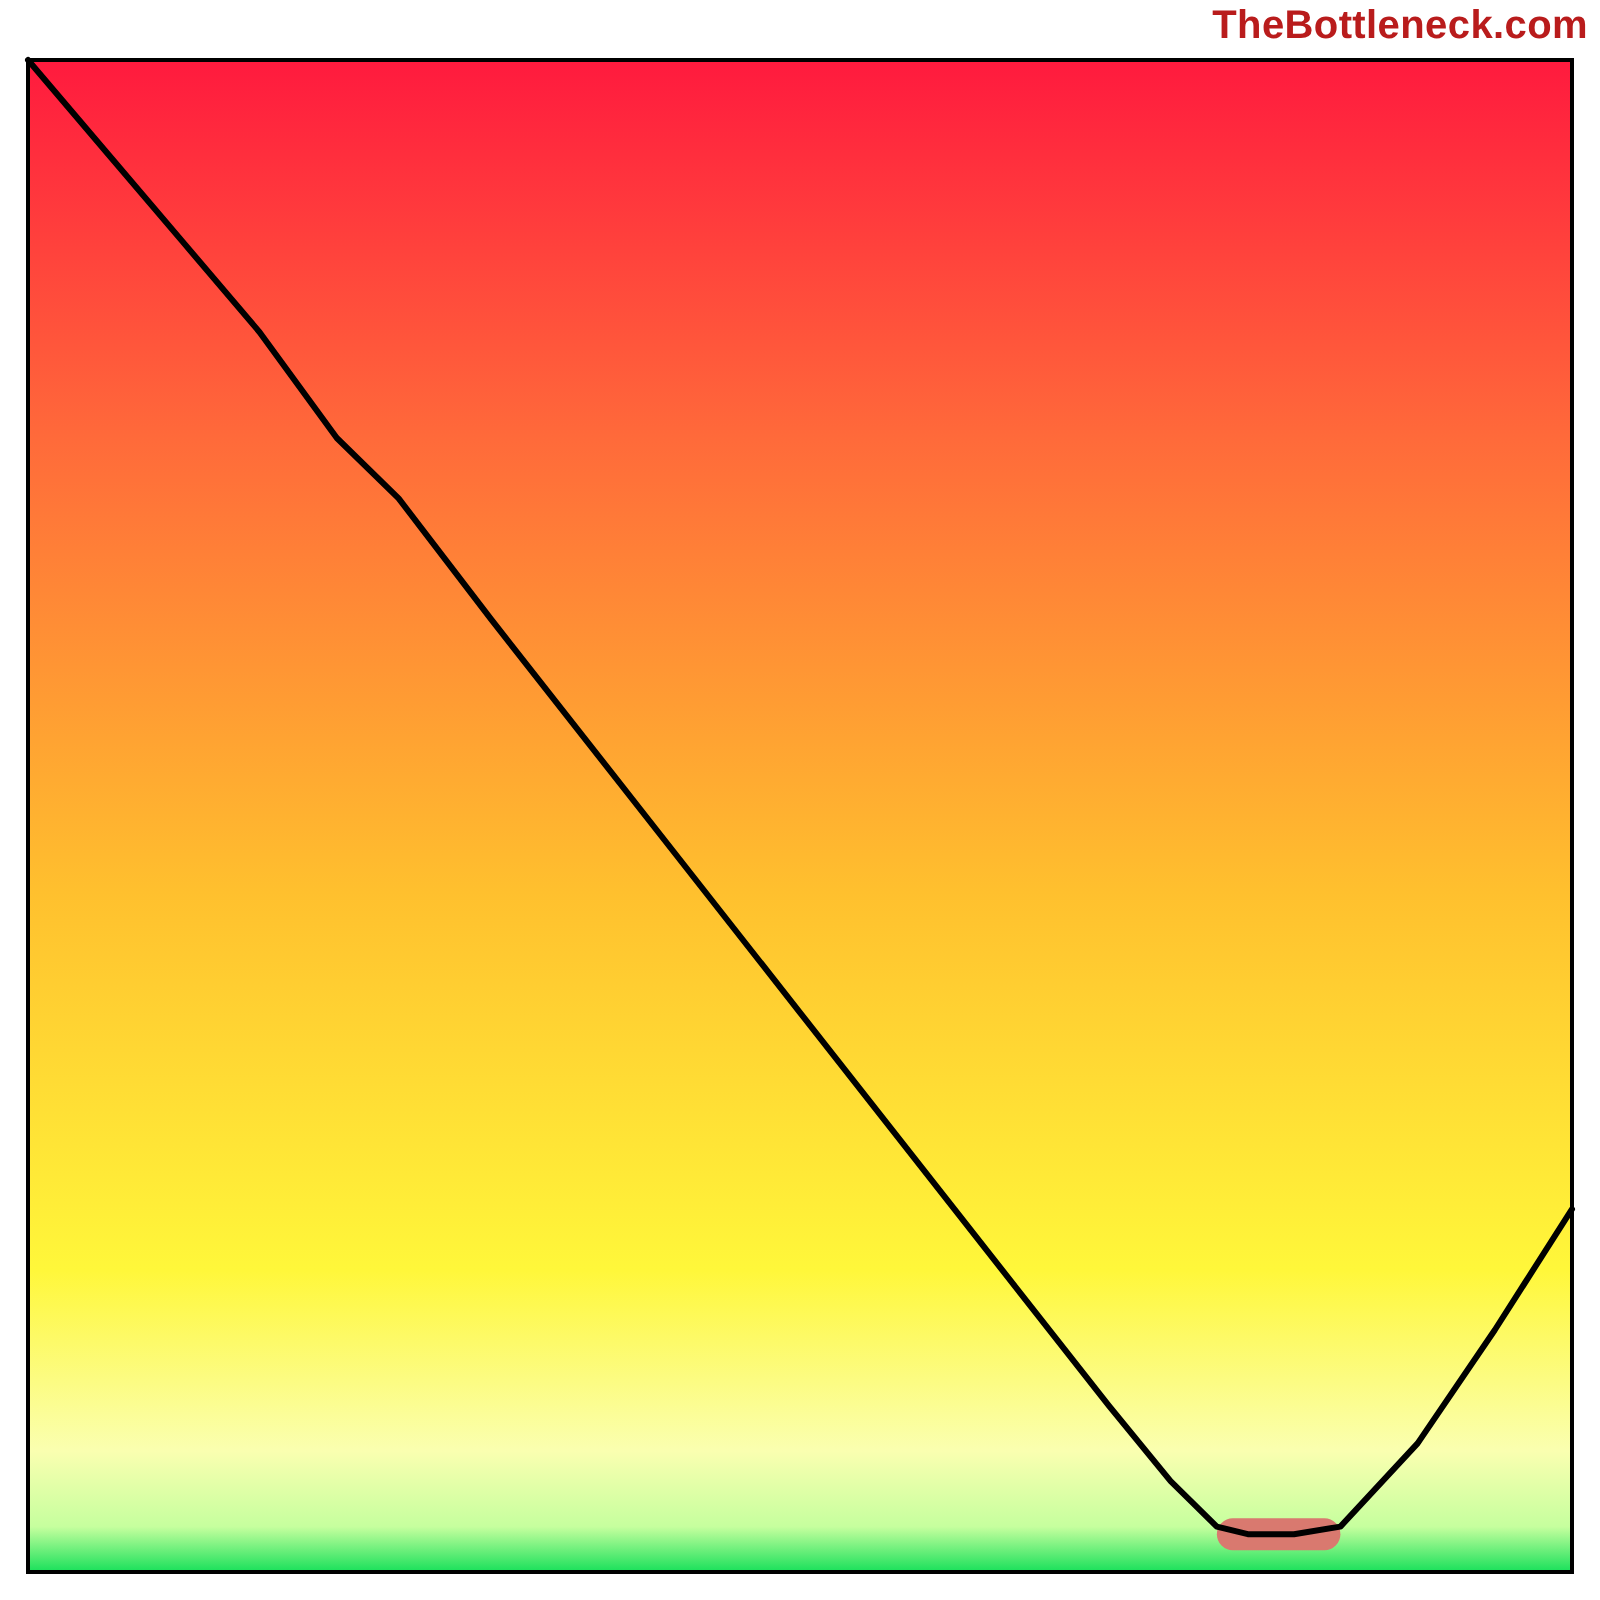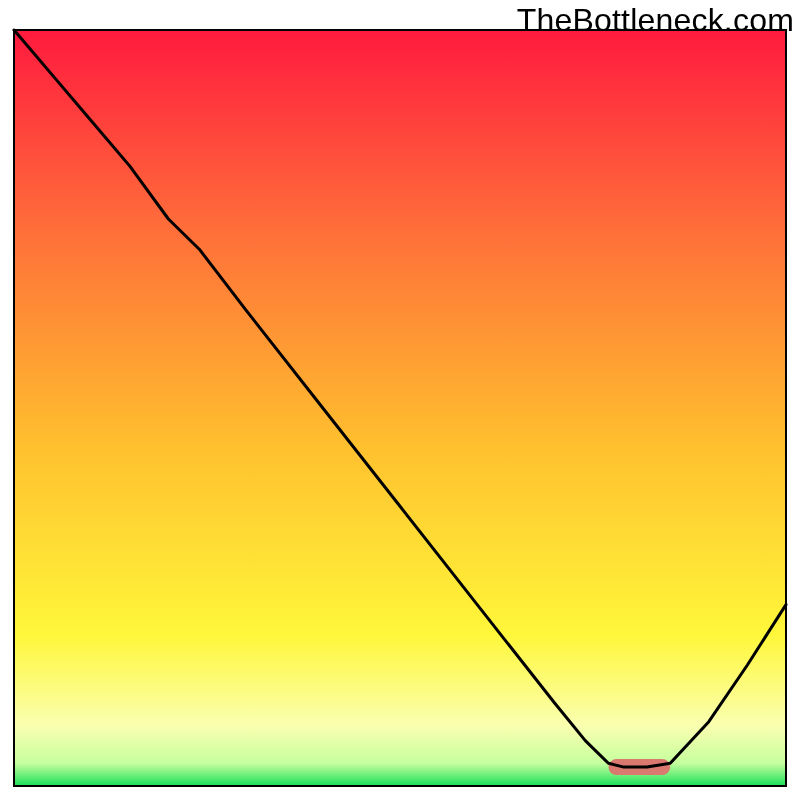--- a/index.html
+++ b/index.html
@@ -12,23 +12,23 @@
   }
   .wrap {
     position: relative;
     width: 800px;
     height: 800px;
   }
   .watermark {
     position: absolute;
     top: 2px;
     right: 6px;
-    color: #000000;
-    font-size: 32px;
-    font-weight: 400;
+    color: #b91c1c;
+    font-size: 20px;
+    font-weight: 700;
     letter-spacing: 0.2px;
     z-index: 20;
   }
   svg.chart {
     position: absolute;
     left: 0;
     top: 0;
     z-index: 10;
   }
 </style>

